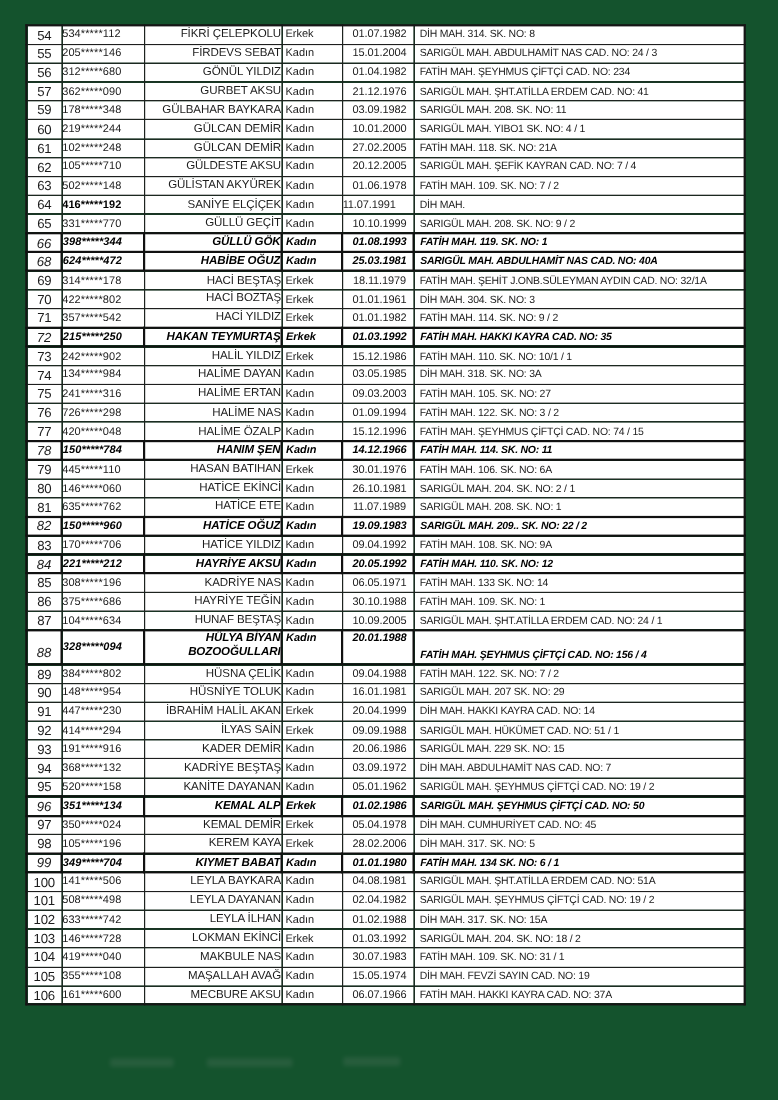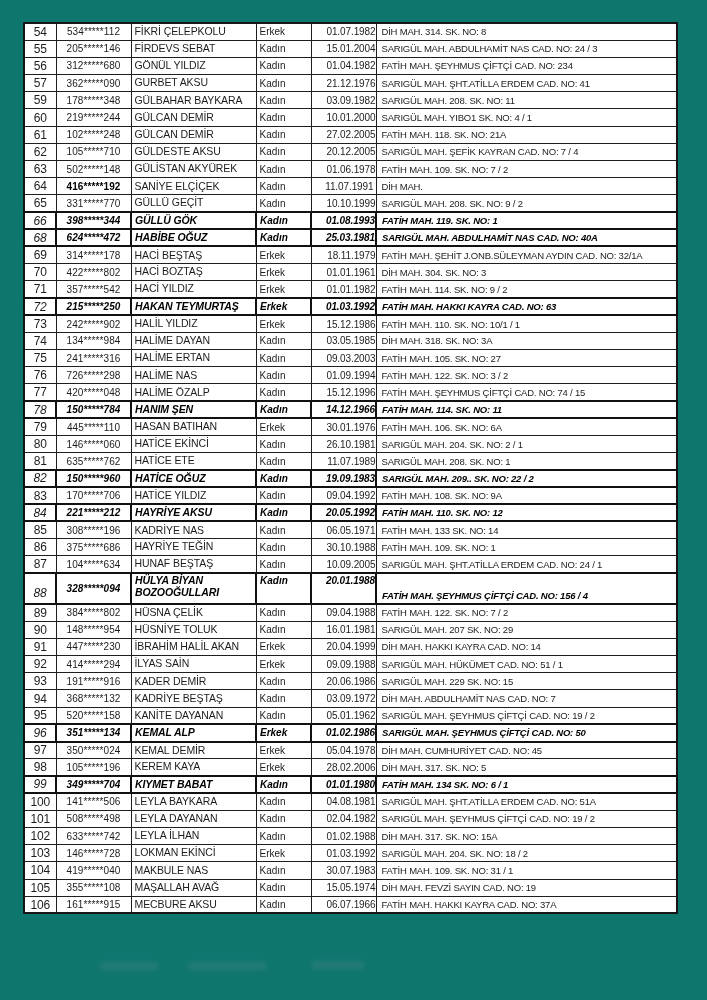--- a/index.html
+++ b/index.html
@@ -1,21 +1,21 @@
 <!DOCTYPE html>
 <html><head>
 <meta charset="utf-8">
 <style>
   html, body { margin: 0; padding: 0; }
   body { background: #ffffff; font-family: "Liberation Sans", sans-serif; }
   .page {
     position: relative;
     width: 707px;
     height: 1000px;
-    background: #0f766e;
+    background: #14532d;
     overflow: hidden;
   }
   table.registry {
     position: absolute;
     left: 23px;
     top: 22px;
     width: 653px;
     border-collapse: collapse;
     table-layout: fixed;
     border: 2.4px solid #161616;
@@ -39,46 +39,45 @@
     background: #ffffff;
   }
   tr.emph td { border-width: 2px; border-color: #111111; font-style: italic; }
 
   .c-no {
     text-align: center;
     font-size: 12px;
     letter-spacing: -0.2px;
   }
   .c-id {
-    text-align: center;
     font-size: 10px;
     white-space: nowrap;
     letter-spacing: 0.1px;
   }
   .c-name {
-    text-align: left;
+    text-align: right;
     font-size: 10.5px;
     padding-left: 3px;
     letter-spacing: -0.1px;
     line-height: 1.1;
   }
   .c-gender {
     text-align: left;
     font-size: 10px;
     padding-left: 3px;
     white-space: nowrap;
   }
   .c-dob {
-    text-align: right;
+    text-align: center;
     font-size: 10px;
     padding-left: 3px;
     white-space: nowrap;
     letter-spacing: -0.1px;
   }
-  .c-dob.right { text-align: right; padding-right: 2px; padding-left: 0; }
+  .c-dob.right { text-align: left; padding-right: 2px; padding-left: 0; }
   .c-addr {
     text-align: left;
     font-size: 9.5px;
     padding-left: 5px;
     white-space: nowrap;
     letter-spacing: -0.2px;
   }
   tr.emph .c-id,
   tr.emph .c-name,
   tr.emph .c-gender,
@@ -240,21 +239,21 @@
       <td class="c-gender">Erkek</td>
       <td class="c-dob">01.01.1982</td>
       <td class="c-addr">FATİH MAH. 114. SK. NO: 9 / 2</td>
     </tr>
         <tr class="row emph">
       <td class="c-no">72</td>
       <td class="c-id">215*****250</td>
       <td class="c-name">HAKAN TEYMURTAŞ</td>
       <td class="c-gender">Erkek</td>
       <td class="c-dob">01.03.1992</td>
-      <td class="c-addr">FATİH MAH. HAKKI KAYRA CAD. NO: 63</td>
+      <td class="c-addr">FATİH MAH. HAKKI KAYRA CAD. NO: 35</td>
     </tr>
         <tr class="row">
       <td class="c-no">73</td>
       <td class="c-id">242*****902</td>
       <td class="c-name">HALİL YILDIZ</td>
       <td class="c-gender">Erkek</td>
       <td class="c-dob">15.12.1986</td>
       <td class="c-addr">FATİH MAH. 110. SK. NO: 10/1 / 1</td>
     </tr>
         <tr class="row">
@@ -508,21 +507,21 @@
         <tr class="row">
       <td class="c-no">105</td>
       <td class="c-id">355*****108</td>
       <td class="c-name">MAŞALLAH AVAĞ</td>
       <td class="c-gender">Kadın</td>
       <td class="c-dob">15.05.1974</td>
       <td class="c-addr">DİH MAH. FEVZİ SAYIN CAD. NO: 19</td>
     </tr>
         <tr class="row">
       <td class="c-no">106</td>
-      <td class="c-id">161*****915</td>
+      <td class="c-id">161*****600</td>
       <td class="c-name">MECBURE AKSU</td>
       <td class="c-gender">Kadın</td>
       <td class="c-dob">06.07.1966</td>
       <td class="c-addr">FATİH MAH. HAKKI KAYRA CAD. NO: 37A</td>
     </tr>
       </tbody>
   </table>
 
   <div class="ghost g1"></div>
   <div class="ghost g2"></div>

